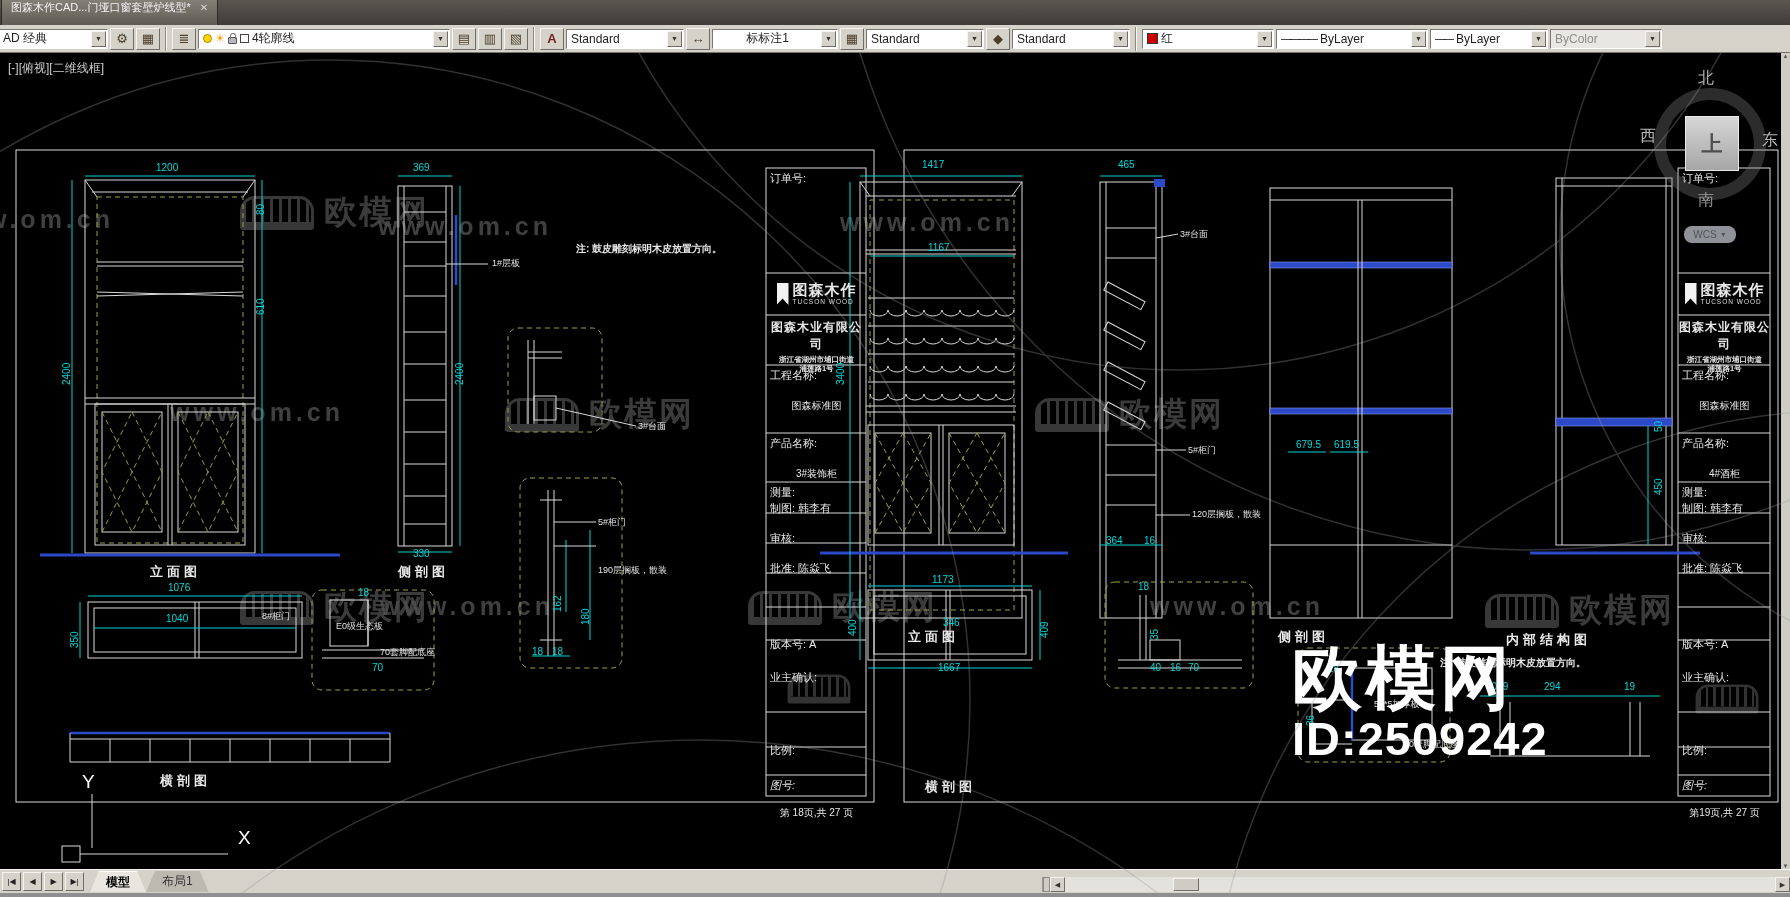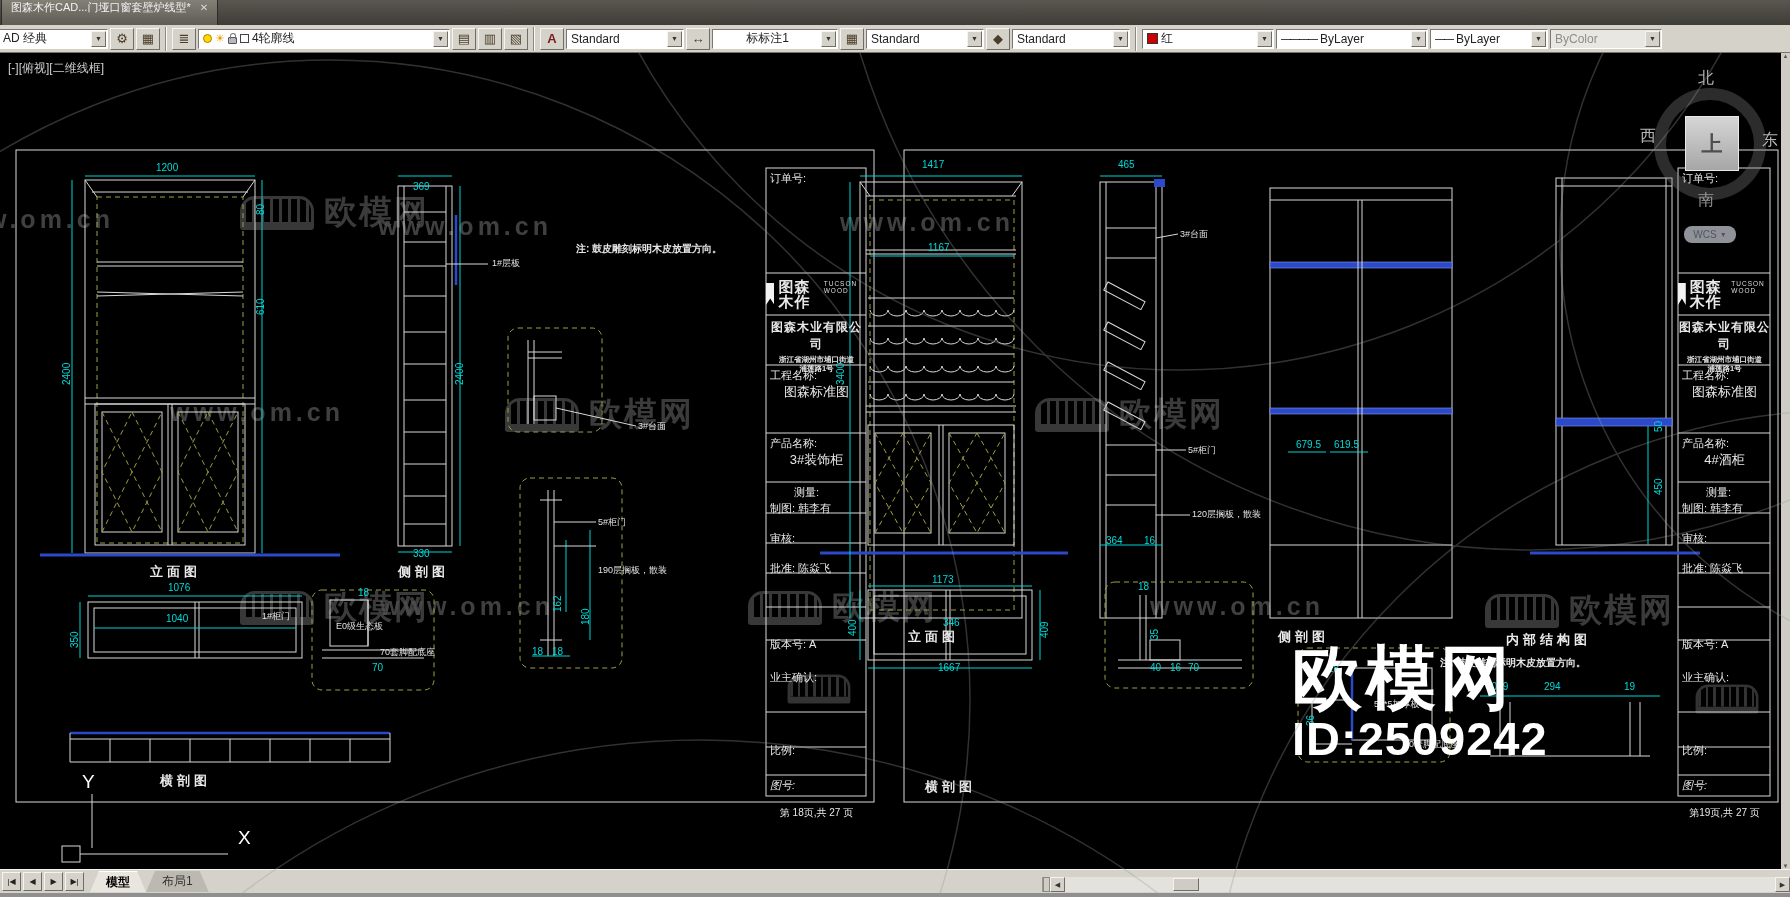--- a/index.html
+++ b/index.html
@@ -57,30 +57,30 @@
 .ann.note{color:#e6e6e6;font-size:10px;font-weight:bold;}
 .ann.ucs{color:#fff;font-size:19px;}
 
 .tblock{position:absolute;top:168px;z-index:4;color:#e8e8e8;font-size:11px;}
 .tb-left{left:766px;width:101px;}
 .tb-right{left:1678px;width:93px;}
 .tblock .cell{padding:3px 4px;}
 .r-order{height:105px;}
 .r-logo{height:42px;display:flex;align-items:center;justify-content:center;gap:4px;}
 .flag{width:12px;height:22px;background:#f2f2f2;clip-path:polygon(0 0,100% 0,100% 100%,50% 70%,0 100%);}
-.logocol{display:flex;flex-direction:row;line-height:1;}
+.logocol{display:flex;flex-direction:column;line-height:1;}
 .logo-cn{font-size:15px;font-weight:bold;letter-spacing:1px;}
 .logo-en{font-size:6.5px;letter-spacing:1px;margin-top:2px;color:#ddd;}
 .r-co{height:50px;text-align:center;}
 .co-name{font-size:12px;font-weight:bold;padding-top:4px;letter-spacing:1px;}
 .co-addr{font-size:7.5px;font-weight:bold;line-height:1.25;margin-top:2px;}
 .r-proj{height:68px;}
 .r-prod{height:49px;}
-.val-c{text-align:center;margin-top:0;font-size:13px;}
-.r-s1{height:16px;margin-left:24px;}.r-s2{height:30px;}.r-s3{height:30px;}.r-s4{height:34px;}.r-s5{height:33px;margin-top:42px;}
+.val-c{text-align:center;margin-top:16px;font-size:10px;}
+.r-s1{height:16px;}.r-s2{height:30px;}.r-s3{height:30px;}.r-s4{height:34px;}.r-s5{height:33px;margin-top:42px;}
 .r-owner{height:73px;}
 .r-scale{height:35px;}
 .r-fig{height:28px;font-style:italic;}
 .r-page{height:21px;text-align:center;font-size:10px;padding-top:3px;}
 
 #tiles{position:absolute;left:0;top:0;width:100%;height:100%;z-index:2;pointer-events:none;}
 .tile{position:absolute;display:flex;align-items:center;gap:10px;opacity:.8;}
 .sofa{width:74px;height:34px;border:3px solid #474747;border-bottom:8px solid #474747;
   border-radius:15px 15px 3px 3px;
   background:repeating-linear-gradient(90deg,#474747 0 3px,transparent 3px 9px);}
@@ -543,40 +543,40 @@
     <div class="row r-scale cell">比例:</div>
     <div class="row r-fig cell">图号:</div>
     <div class="row r-page">第19页,共 27 页</div>
   </div>
 
   <div id="anns">
       <div class="ann lbl" style="left: 150px; top: 565px;">立面图</div>
       <div class="ann lbl" style="left: 398px; top: 565px;">侧剖图</div>
       <div class="ann lbl" style="left: 160px; top: 774px;">横剖图</div>
       <div class="ann dim" style="left: 156px; top: 163px;">1200</div>
-      <div class="ann dim" style="left: 413px; top: 163px; margin-top: 19px;">369</div>
+      <div class="ann dim" style="left: 413px; top: 163px;">369</div>
       <div class="ann dimv" style="left: 256px; top: 215px;">80</div>
       <div class="ann dimv" style="left: 256px; top: 315px;">610</div>
       <div class="ann dimv" style="left: 62px; top: 385px;">2400</div>
       <div class="ann dimv" style="left: 455px; top: 385px;">2400</div>
       <div class="ann dim" style="left: 413px; top: 549px;">330</div>
       <div class="ann dim" style="left: 168px; top: 583px;">1076</div>
       <div class="ann dim" style="left: 166px; top: 614px;">1040</div>
       <div class="ann dimv" style="left: 70px; top: 648px;">350</div>
       <div class="ann dim" style="left: 358px; top: 588px;">18</div>
       <div class="ann dim" style="left: 372px; top: 663px;">70</div>
       <div class="ann dimv" style="left: 553px; top: 612px;">162</div>
       <div class="ann dimv" style="left: 581px; top: 625px;">180</div>
       <div class="ann dim" style="left: 532px; top: 647px;">18</div>
       <div class="ann dim" style="left: 552px; top: 647px;">18</div>
       <div class="ann call" style="left: 492px; top: 259px;">1#层板</div>
       <div class="ann call" style="left: 638px; top: 422px;">3#台面</div>
       <div class="ann call" style="left: 598px; top: 518px;">5#柜门</div>
       <div class="ann call" style="left: 598px; top: 566px;">190层搁板，散装</div>
-      <div class="ann call" style="left: 262px; top: 612px;">1#柜门</div>
+      <div class="ann call" style="left: 262px; top: 612px;">8#柜门</div>
       <div class="ann call" style="left: 336px; top: 622px;">E0级生态板</div>
       <div class="ann call" style="left: 380px; top: 648px;">70套脚配底座</div>
       <div class="ann note" style="left: 576px; top: 244px;">注: 鼓皮雕刻标明木皮放置方向。</div>
       <div class="ann lbl" style="left: 908px; top: 630px;">立面图</div>
       <div class="ann lbl" style="left: 1278px; top: 630px;">侧剖图</div>
       <div class="ann lbl" style="left: 1506px; top: 633px;">内部结构图</div>
       <div class="ann lbl" style="left: 925px; top: 780px;">横剖图</div>
       <div class="ann dim" style="left: 922px; top: 160px;">1417</div>
       <div class="ann dim" style="left: 1118px; top: 160px;">465</div>
       <div class="ann dim" style="left: 928px; top: 243px;">1167</div>

